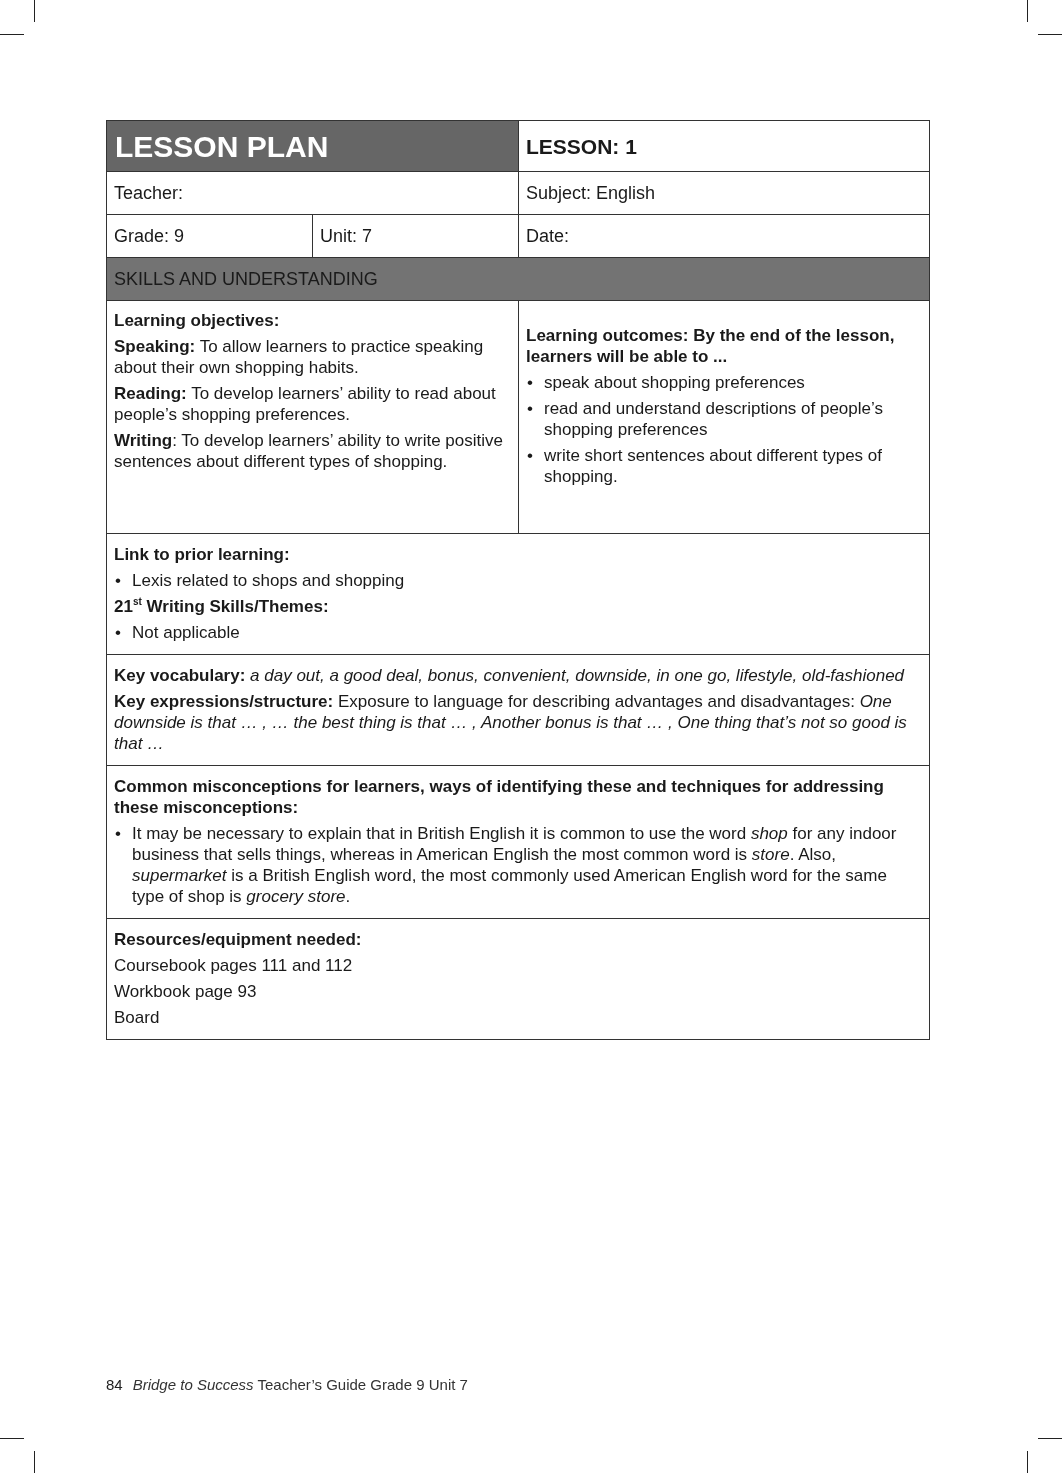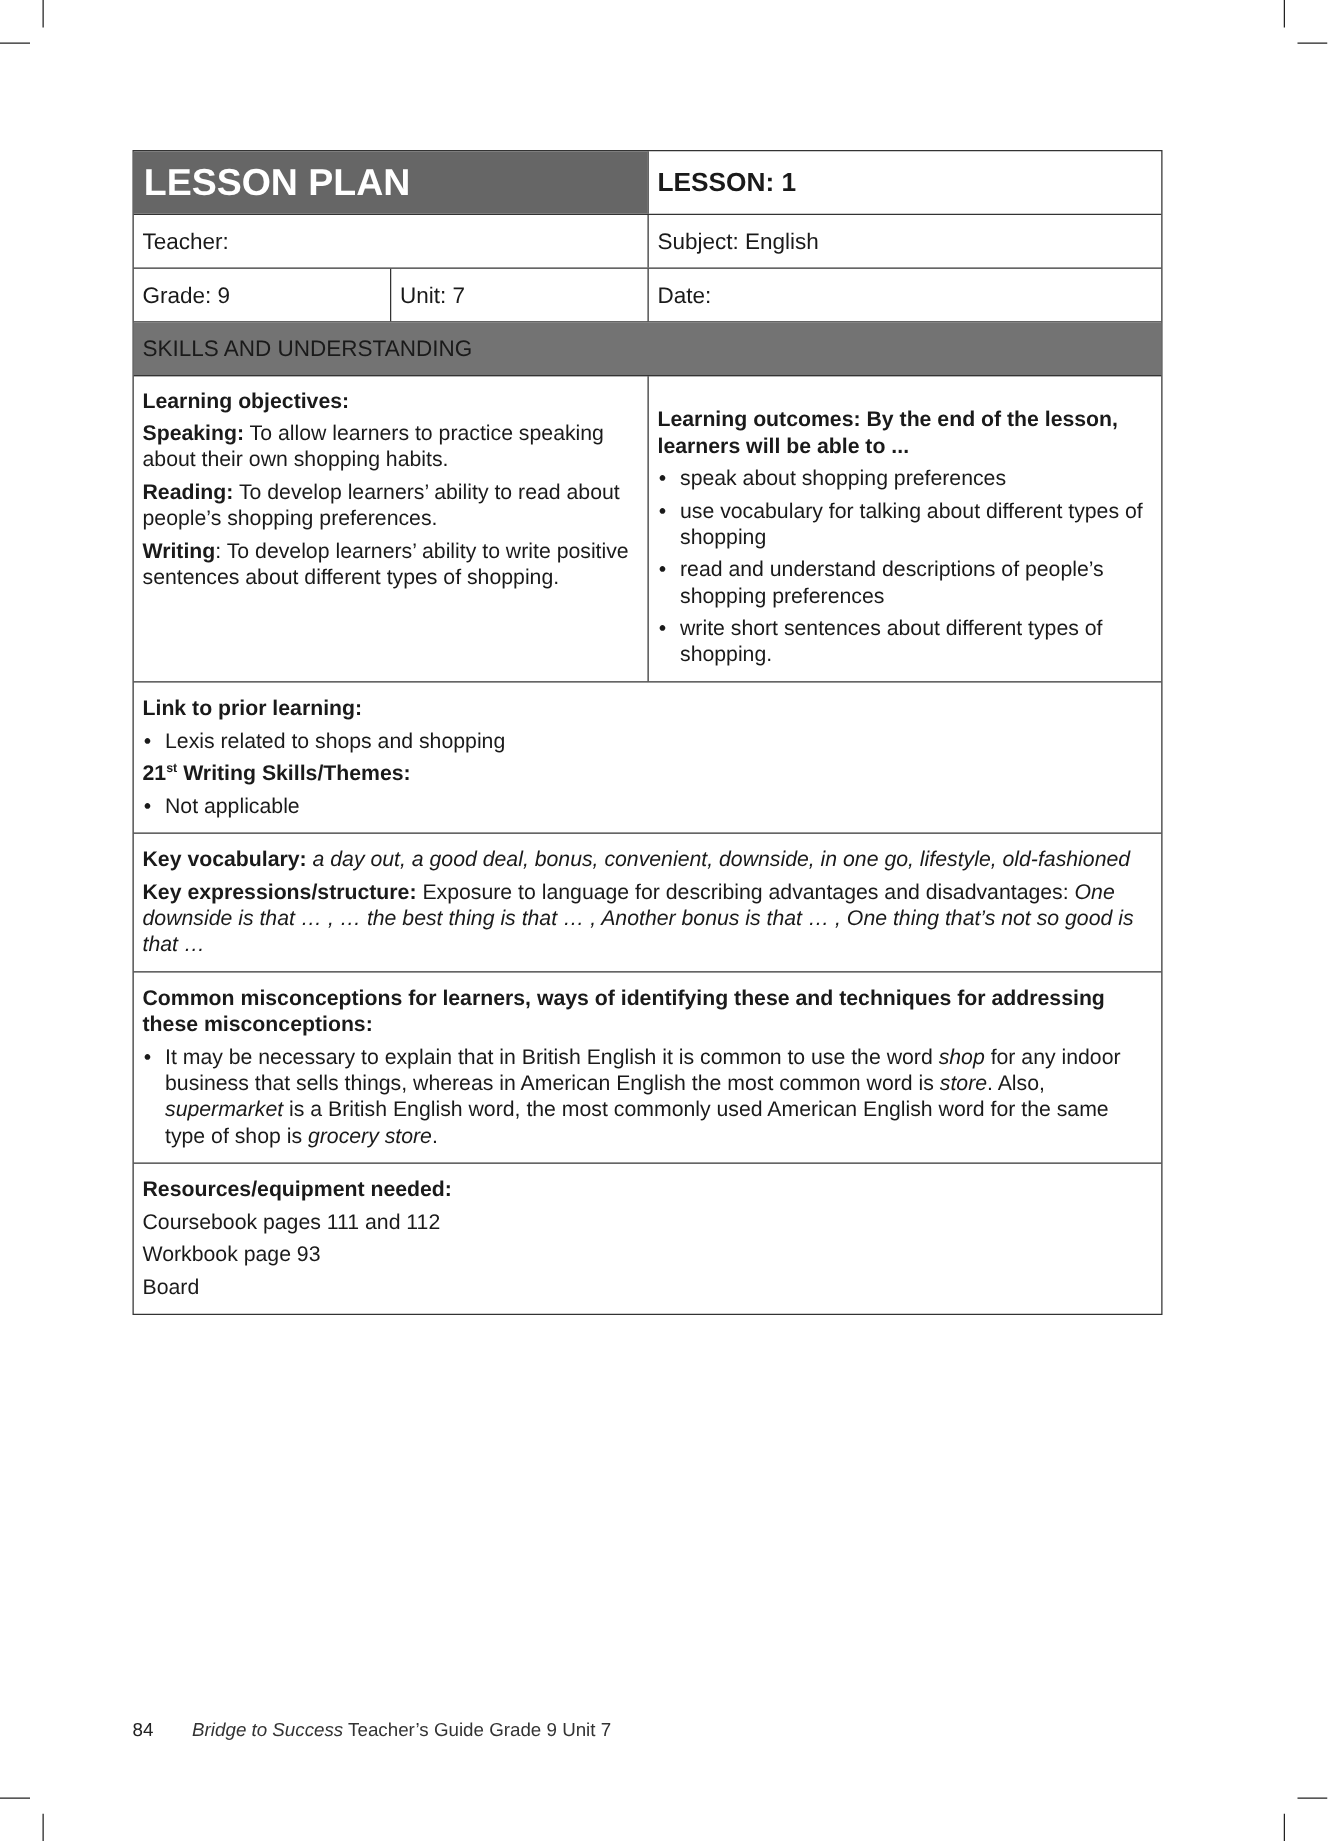--- a/index.html
+++ b/index.html
@@ -17,21 +17,21 @@
   .title-cell { background: #666666; color: #fff; font-size: 30px; font-weight: bold;
                 height: 50px; display: flex; align-items: center; padding-left: 8px; }
   .lesson-cell { font-size: 21px; font-weight: bold; display: flex; align-items: center; height: 50px; }
   .hdr { height: 42px; display: flex; align-items: center; font-weight: normal; font-size: 18px; }
   .gray { background: #737373; }
   p { margin: 0 0 5px 0; }
   ul { margin: 0 0 5px 0; padding: 0; list-style: none; }
   li { position: relative; padding-left: 18px; margin-bottom: 5px; }
   li::before { content: "\2022"; position: absolute; left: 1px; top: 0; }
   .footer { position: absolute; left: 106px; top: 1376px; font-size: 15px; color: #333; }
-  .footer .pg { margin-right: 31px; color: #222; }
+  .footer .pg { margin-right: 10px; color: #222; }
   sup { font-size: 10px; line-height: 0; }
 </style>
 </head>
 <body>
 
 <div class="crop" style="left:34px;top:0;width:1px;height:22px;"></div>
 <div class="crop" style="left:0;top:34px;width:24px;height:1px;"></div>
 <div class="crop" style="left:1027px;top:0;width:1px;height:22px;"></div>
 <div class="crop" style="left:1038px;top:34px;width:24px;height:1px;"></div>
 <div class="crop" style="left:0;top:1438px;width:24px;height:1px;"></div>
@@ -60,21 +60,20 @@
     <div class="cell" style="width:411px;padding-top:9px;">
       <p class="b">Learning objectives:</p>
       <p><span class="b">Speaking:</span><span> To allow learners to practice speaking about their own shopping habits.</span></p>
       <p><span class="b">Reading:</span><span> To develop learners’ ability to read about people’s shopping preferences.</span></p>
       <p><span class="b">Writing</span><span>: To develop learners’ ability to write positive sentences about different types of shopping.</span></p>
     </div>
     <div class="cell" style="flex:1;padding-top:24px;">
       <p class="b">Learning outcomes: By the end of the lesson, learners will be able to ...</p>
       <ul>
         <li>speak about shopping preferences</li>
-        <li>use vocabulary for talking about different types of shopping</li>
         <li>read and understand descriptions of people’s shopping preferences</li>
         <li>write short sentences about different types of shopping.</li>
       </ul>
     </div>
   </div>
   <div class="row">
     <div class="cell" style="flex:1;padding-top:10px;">
       <p class="b">Link to prior learning:</p>
       <ul>
         <li>Lexis related to shops and shopping</li>

